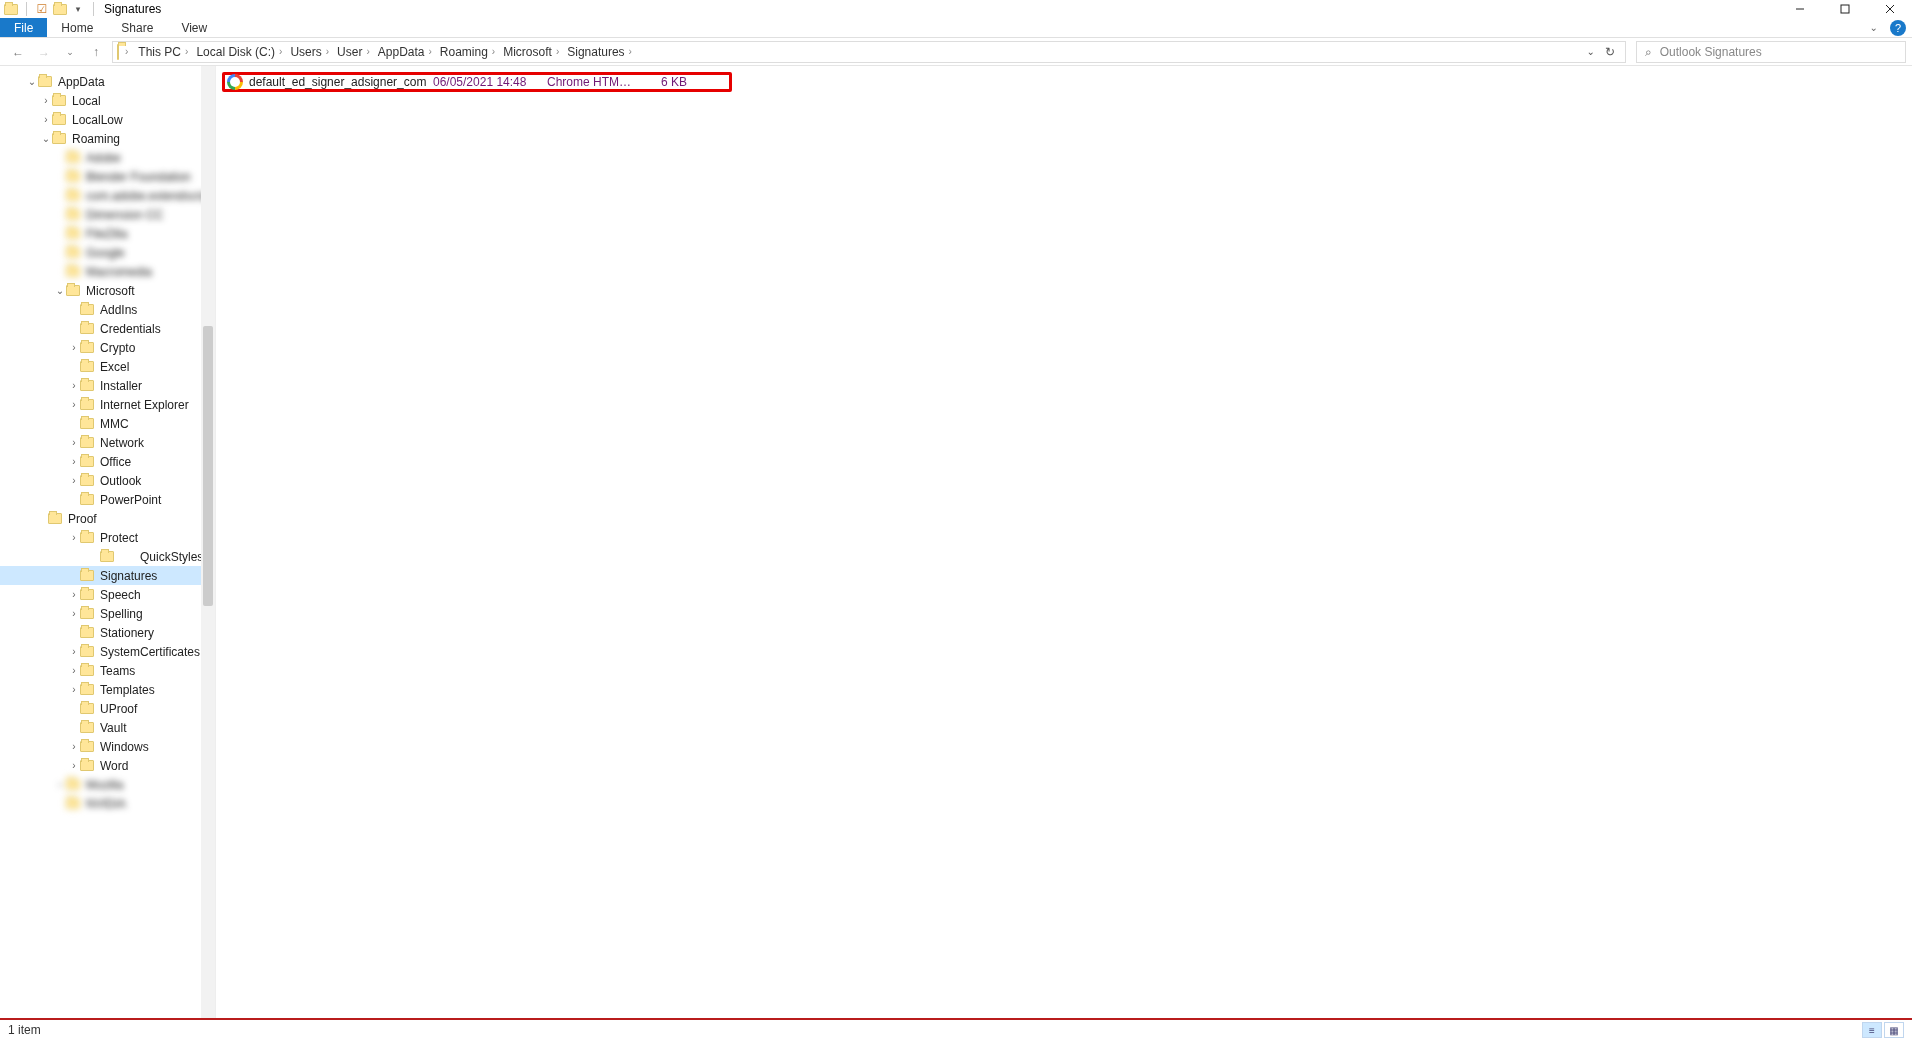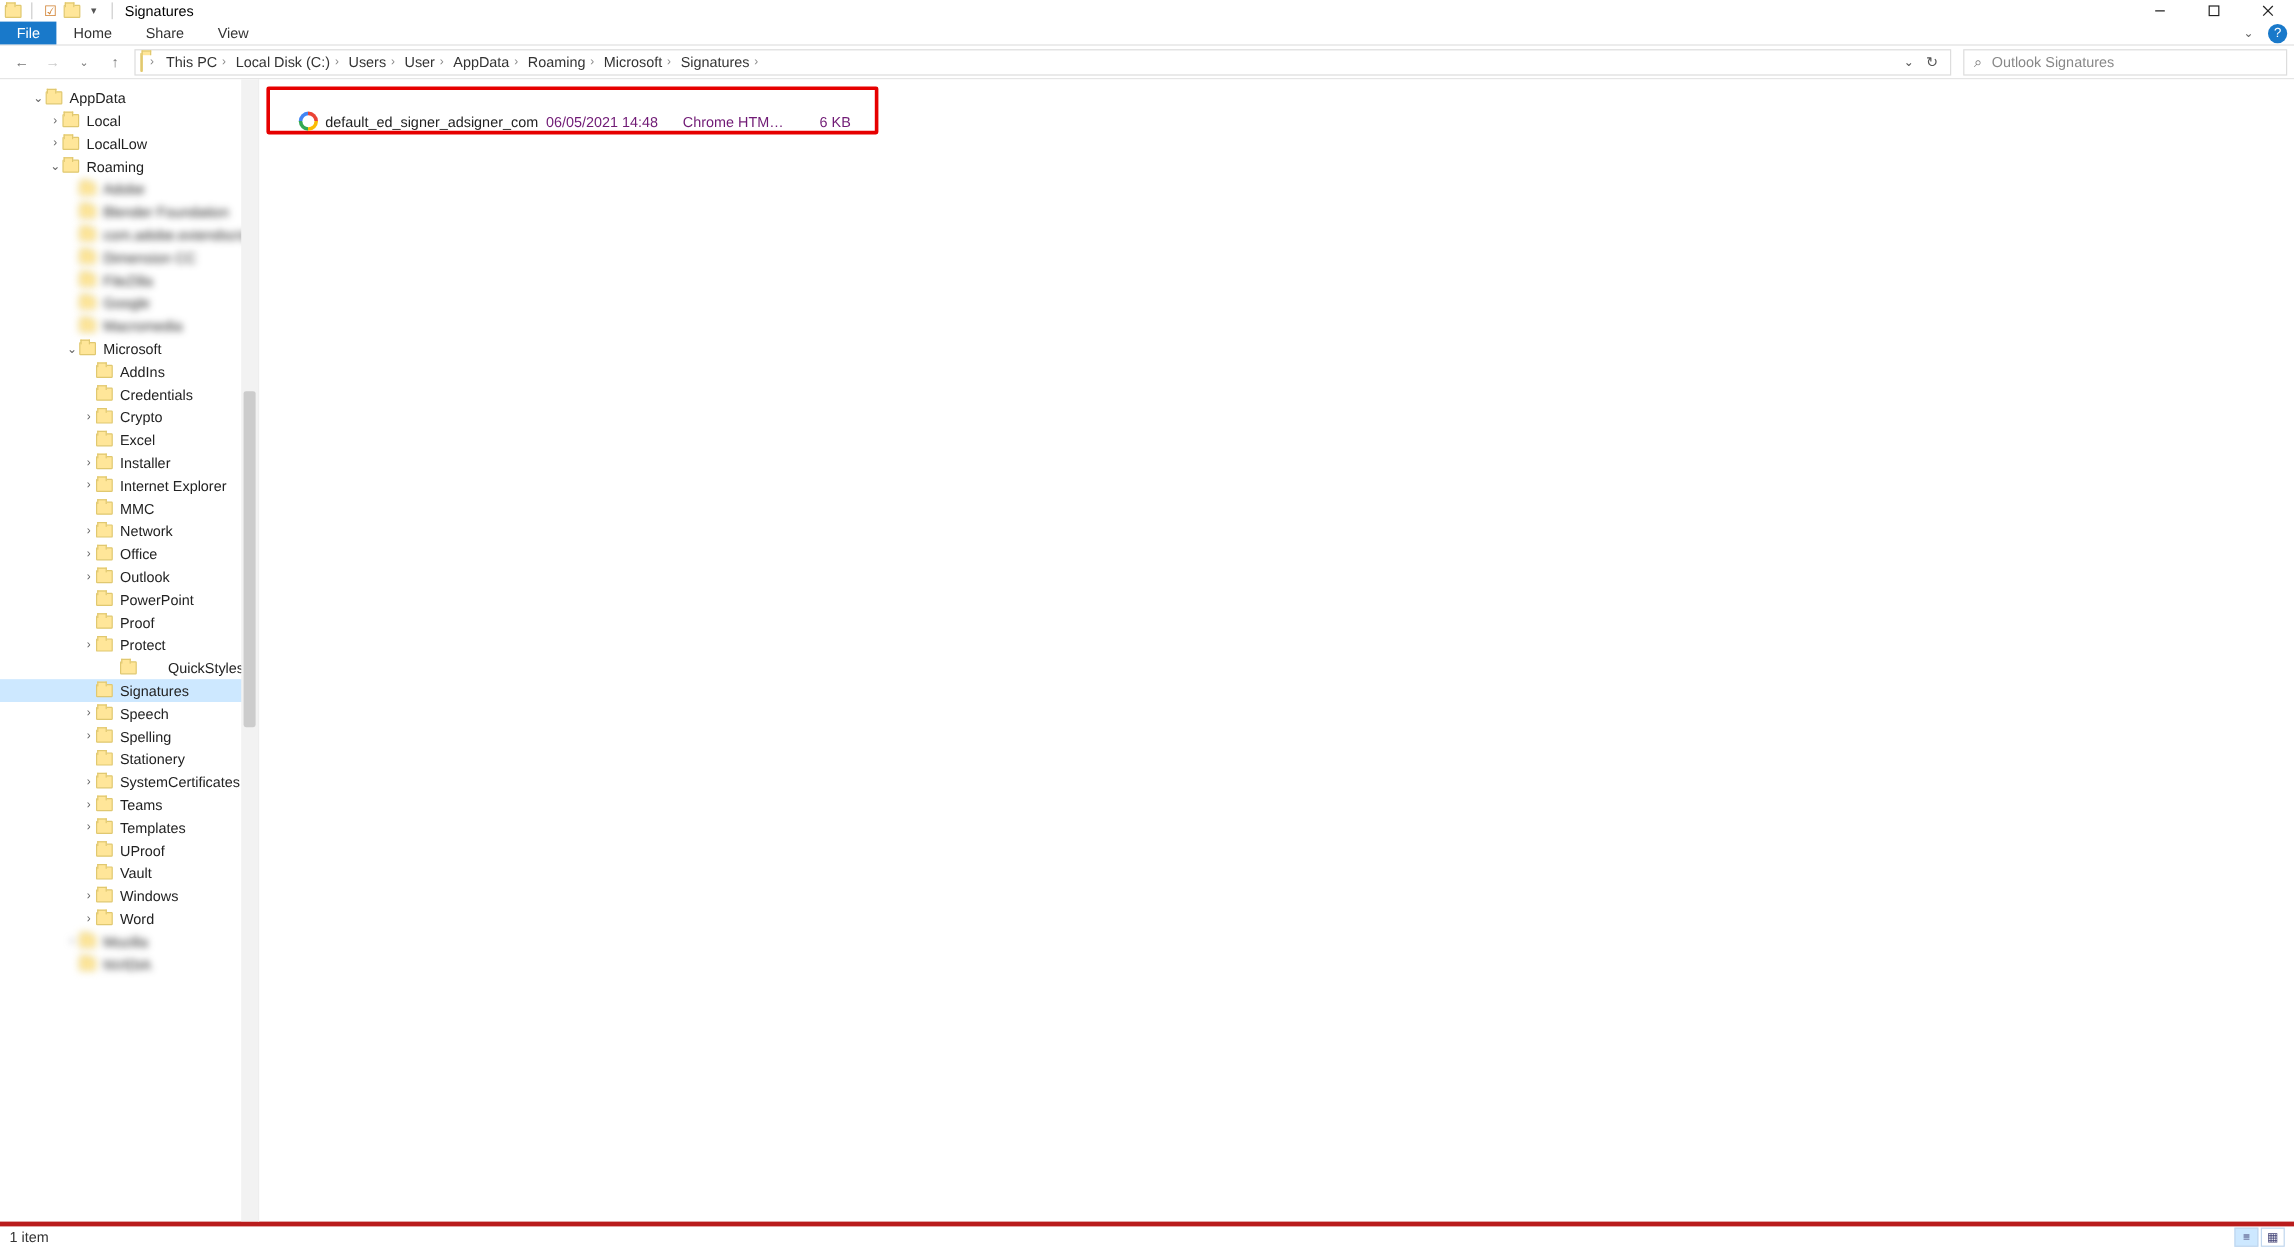--- a/index.html
+++ b/index.html
@@ -52,32 +52,32 @@
     .filelist { flex: 1; display: flex; flex-direction: column; }
     .cols { height: 22px; display: flex; align-items: center; border-bottom: 1px solid #eee; padding-left: 14px; color: #555; }
     .col { border-right: 1px solid #f0f0f0; padding-left: 6px; height: 100%; display: flex; align-items: center; }
     .col-name { width: 200px; position: relative; }
     .col-name .sort { position: absolute; top: -3px; left: 50%; font-size: 8px; color: #888; }
     .col-date { width: 114px; }
     .col-type { width: 88px; }
     .col-size { width: 60px; justify-content: flex-start; }
 
     .file-rows { flex: 1; padding: 6px 0 0 6px; }
-    .file-row { display: flex; align-items: flex-end; height: 40px; padding-left: 24px; }
+    .file-row { display: flex; align-items: center; height: 20px; padding-left: 2px; }
     .file-row.highlighted { border: 3px solid #e60000; border-radius: 2px; width: 510px; }
     .file-row .icon { width: 16px; height: 16px; margin-right: 6px; border-radius: 50%; background: conic-gradient(#ea4335 0 90deg,#fbbc05 90deg 180deg,#34a853 180deg 270deg,#4285f4 270deg 360deg); position:relative; }
     .file-row .icon::after { content:""; position:absolute; inset:3px; background:#fff; border-radius:50%;}
     .cell { color: #701a75; overflow: hidden; text-overflow: ellipsis; white-space: nowrap; }
     .cell.name { width: 184px; color: #222; }
     .cell.date { width: 114px; }
     .cell.type { width: 88px; }
     .cell.size { width: 52px; text-align: right; }
 
     
-    .statusbar { height: 22px; border-top: 4px solid #b91c1c; display: flex; align-items: center; padding: 0 8px; color: #333; }
+    .statusbar { height: 22px; border-top: 2px solid #b91c1c; display: flex; align-items: center; padding: 0 8px; color: #333; }
     .statusbar .views { margin-left: auto; display: flex; gap: 2px; }
     .view-btn { width: 20px; height: 16px; border: 1px solid #c0d6ee; display: flex; align-items: center; justify-content: center; font-size: 10px; color: #447; }
     .view-btn.active { background: #cde8ff; }
   </style>
 </head>
 <body>
 
 <div class="titlebar">
   <div class="qat">
     <span class="qicon">
@@ -291,21 +291,21 @@
         <div class="tree-item" style="padding-left: 68px;">
           <span class="twisty">›</span>
           <span class="folder-glyph"></span>
           <span class="tree-label">Outlook</span>
         </div>
         <div class="tree-item" style="padding-left: 68px;">
           <span class="twisty"></span>
           <span class="folder-glyph"></span>
           <span class="tree-label">PowerPoint</span>
         </div>
-        <div class="tree-item" style="padding-left: 68px;">
+        <div class="tree-item" style="padding-left: 36px;">
           <span class="twisty"></span>
           <span class="folder-glyph"></span>
           <span class="tree-label">Proof</span>
         </div>
         <div class="tree-item" style="padding-left: 68px;">
           <span class="twisty">›</span>
           <span class="folder-glyph"></span>
           <span class="tree-label">Protect</span>
         </div>
         <div class="tree-item" style="padding-left: 68px; gap: 20px;">

